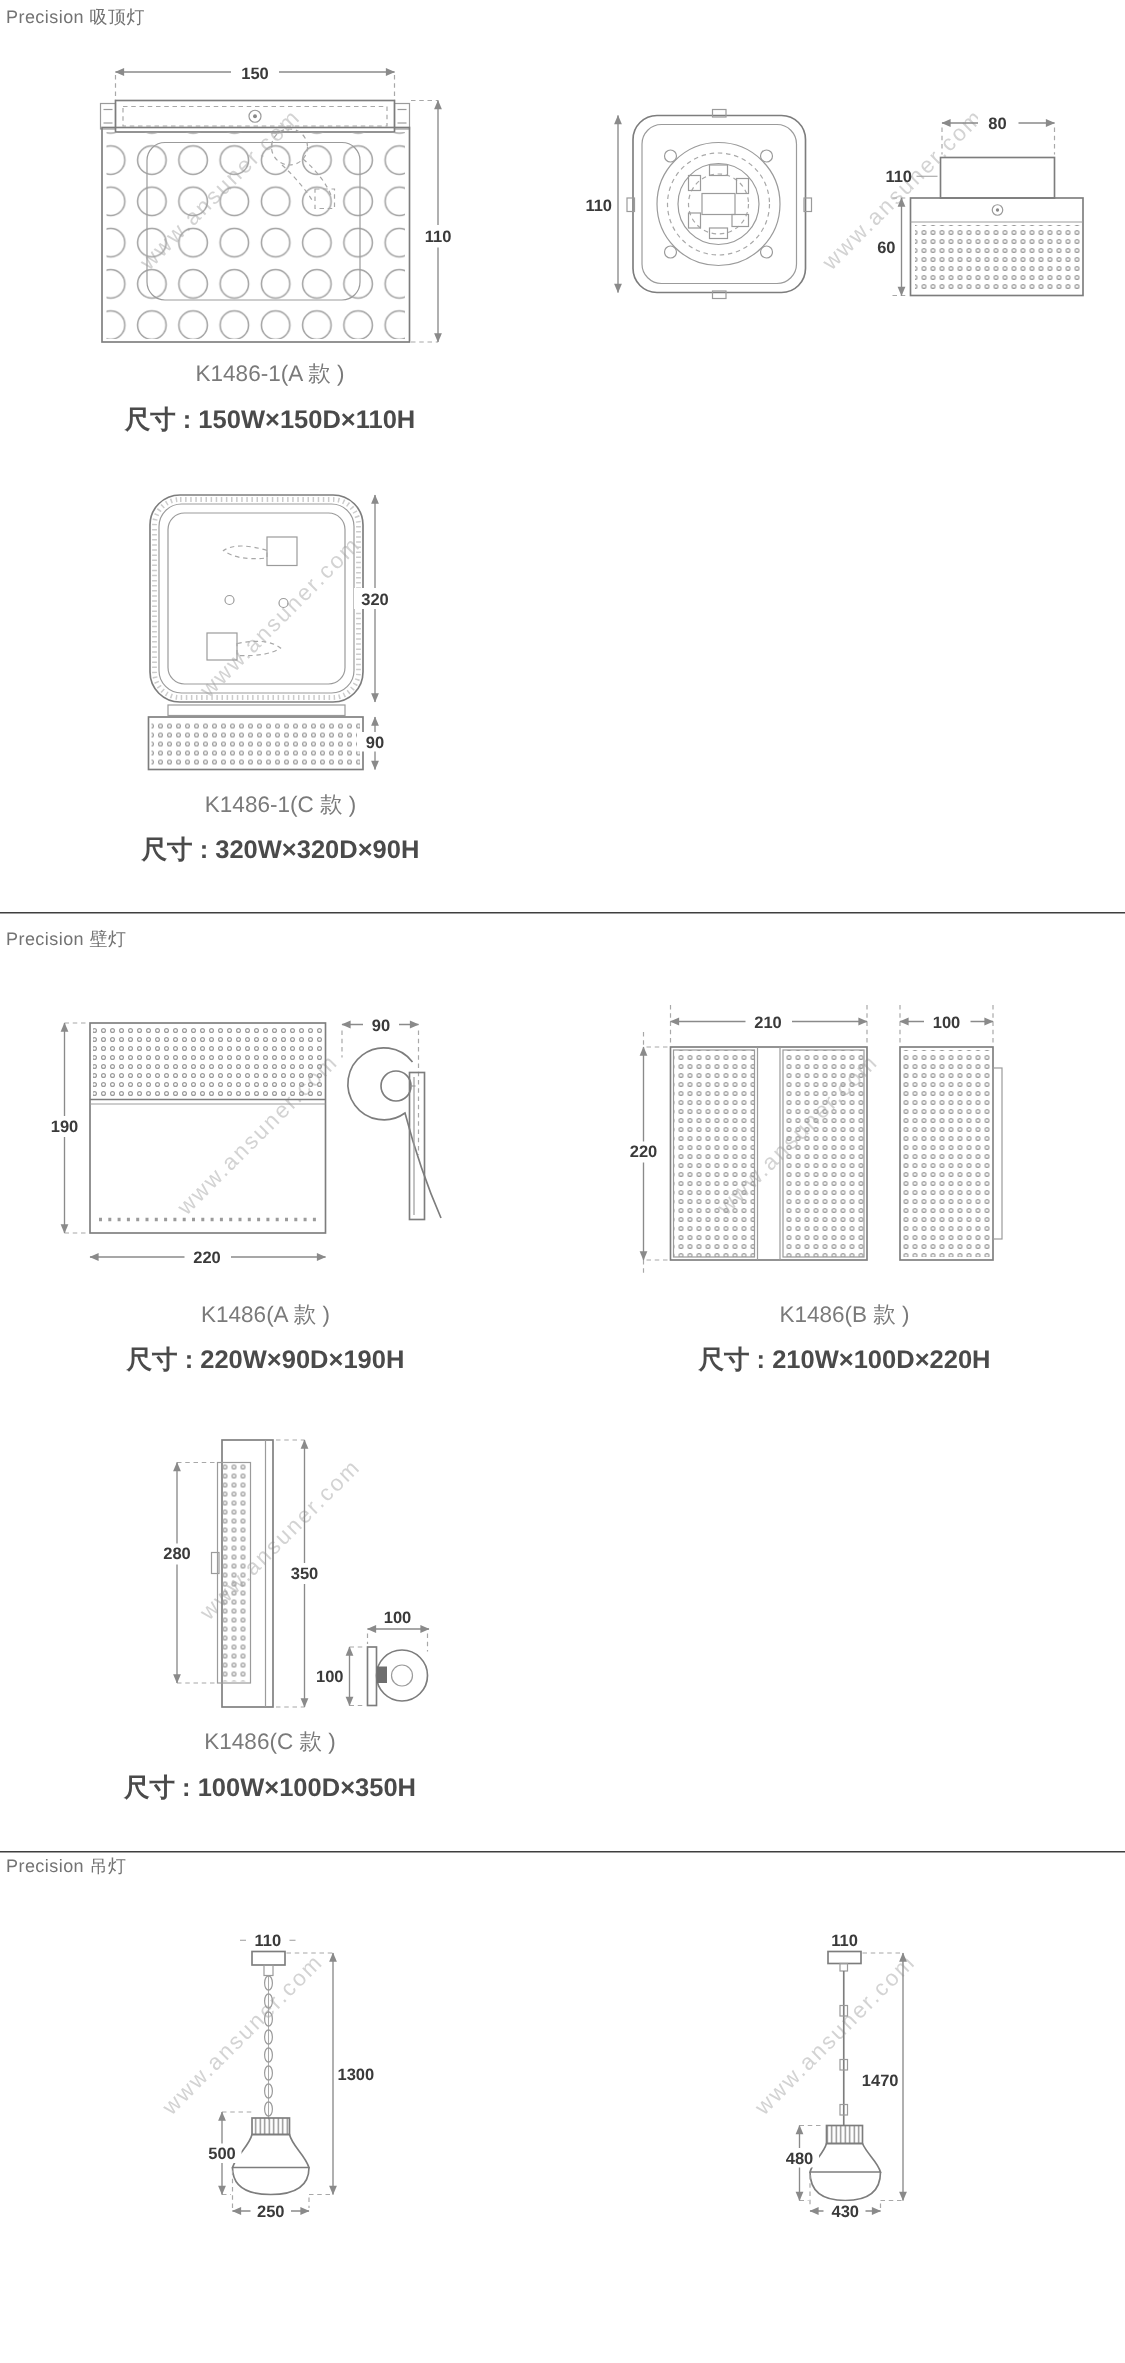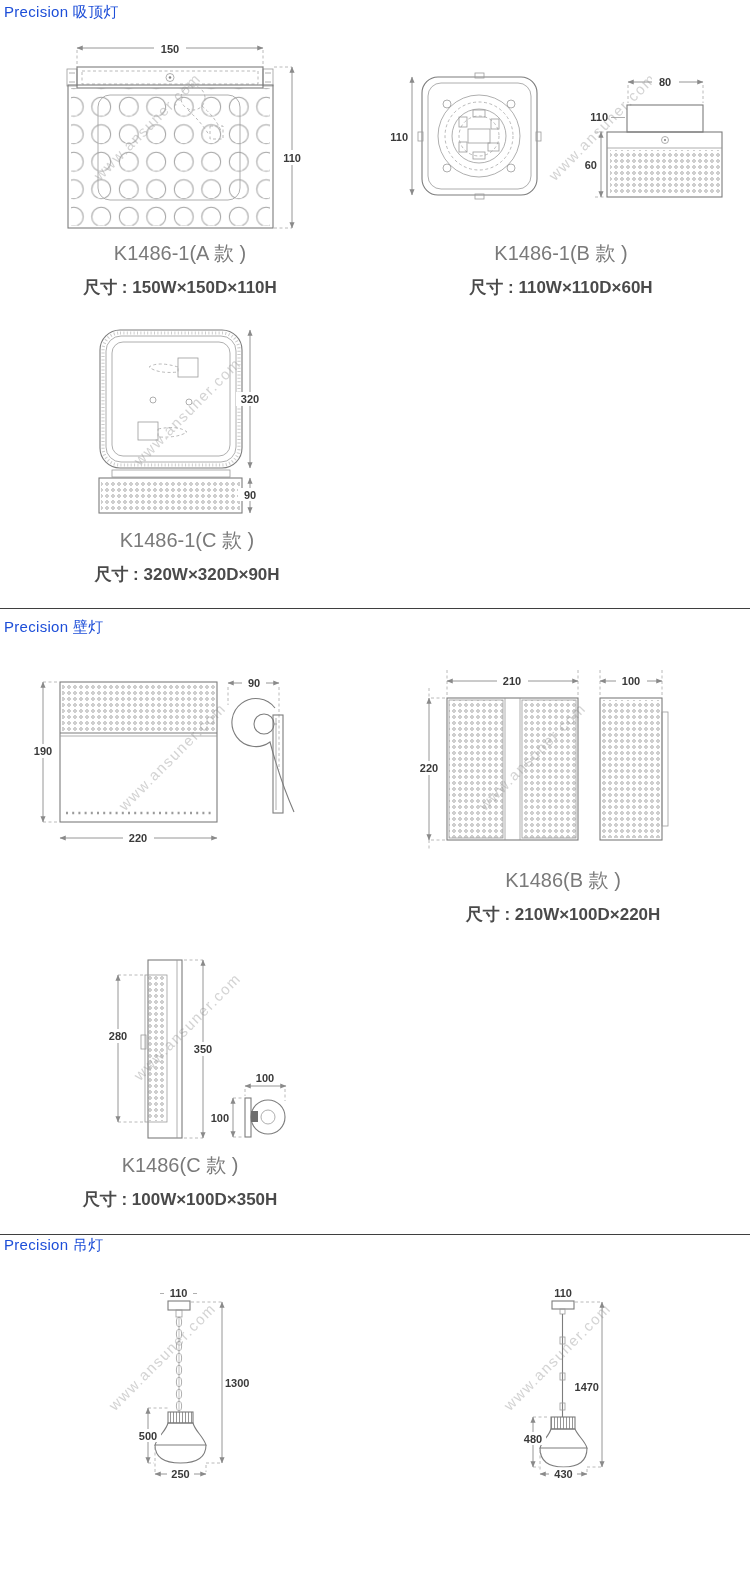--- a/index.html
+++ b/index.html
@@ -1,22 +1,22 @@
 <!DOCTYPE html>
 <html><head>
 <meta charset="utf-8">
 <style>
   html,body{margin:0;padding:0;background:#fff;}
   #page{position:relative;width:750px;height:1575px;background:#fff;overflow:hidden;
         font-family:"Liberation Sans","DejaVu Sans",sans-serif;}
-  .sec-title{position:absolute;font-size:15px;color:#1d4ed8;letter-spacing:.3px;}
+  .sec-title{position:absolute;font-size:12px;color:#737373;letter-spacing:.3px;}
   .divider{position:absolute;left:0;width:750px;height:0;border-top:1px solid #3f3f3f;}
   .fig-svg{position:absolute;}
   .caption{position:absolute;width:240px;text-align:center;}
-  .cap-code{font-size:20px;color:#7a7a7a;text-align:center;}
+  .cap-code{font-size:15px;color:#7a7a7a;text-align:center;}
   .cap-size{font-size:17px;color:#4a4a4a;font-weight:600;margin-top:9px;}
   .wm{position:absolute;transform:rotate(-45deg);font-size:15px;letter-spacing:1.5px;
       color:rgba(175,175,175,.55);white-space:nowrap;pointer-events:none;}
   .ln{stroke:#7d7d7d;fill:none;stroke-width:1.1;}
   .ln2{stroke:#9b9b9b;fill:none;stroke-width:.8;}
   .dsh{stroke:#a8a8a8;fill:none;stroke-width:.8;stroke-dasharray:3 2.5;}
   .spk{stroke:#cccccc;fill:none;stroke-width:3.2;stroke-dasharray:1 2.4;}
   .dim{stroke:#8a8a8a;fill:none;stroke-width:.9;}
   .dimt{font:bold 11px "Liberation Sans","DejaVu Sans",sans-serif;fill:#3a3a3a;}
   .wbg{fill:#ffffff;stroke:none;}
@@ -131,24 +131,20 @@
     <line class="ln2" x1="222" y1="110" x2="337" y2="110"></line>
     <circle class="ln2" cx="280" cy="102" r="3.5"></circle>
       <circle cx="280" cy="102" r="1.1" fill="#888"></circle>
     <rect x="225" y="112" width="110" height="45" fill="url(#pdot)"></rect>
     <line class="dsh" x1="210" y1="94" x2="221" y2="94"></line>
       <line class="dsh" x1="210" y1="159" x2="221" y2="159"></line>
     <line class="dim" x1="216" y1="94" x2="216" y2="159" marker-start="url(#ah)" marker-end="url(#ah)"></line>
     <rect class="wbg" x="193" y="120" width="20" height="14"></rect>
     <text class="dimt" x="212" y="130.5" text-anchor="end">60</text>
   </svg>
-  <div class="caption" style="left:441px;top:240px;">
-    <div class="cap-code">K1486-1(B 款 )</div>
-    <div class="cap-size">尺寸 : 110W×110D×60H</div>
-  </div>
 
   <svg class="fig-svg" style="left:92px;top:325px;" width="190" height="200" viewBox="0 0 190 200">
     <rect class="ln" x="8" y="5" width="142" height="138" rx="20"></rect>
     <rect class="spk" x="11" y="8" width="136" height="132" rx="17"></rect>
     <rect class="ln2" x="14" y="11" width="130" height="126" rx="15"></rect>
     <rect class="ln2" x="20" y="17" width="118" height="114" rx="11"></rect>
     <circle class="ln2" cx="61" cy="75" r="3"></circle>
       <circle class="ln2" cx="97" cy="77" r="3"></circle>
     <rect class="ln2" x="86" y="33" width="20" height="19"></rect>
     <path class="dsh" d="M86,42 Q66,36 57,42 Q66,49 86,47 Z"></path>
@@ -188,20 +184,24 @@
     <rect class="wbg" x="212" y="16" width="24" height="13"></rect>
     <text class="dimt" x="224" y="27" text-anchor="middle">90</text>
     <line class="dsh" x1="198" y1="27" x2="198" y2="45"></line>
       <line class="dsh" x1="249" y1="27" x2="249" y2="110"></line>
     <path class="ln" d="M245,48 A24,24 0 1 0 240,82 Q250,120 264,152"></path>
     <circle class="ln" cx="234" cy="64" r="10"></circle>
     <line class="ln2" x1="244" y1="64" x2="247" y2="64"></line>
     <rect class="ln" x="243" y="55" width="10" height="98"></rect>
     <line class="ln2" x1="246" y1="58" x2="246" y2="150"></line>
   </svg>
+  <div class="caption" style="left:57px;top:867px;">
+    <div class="cap-code">K1486(A 款 )</div>
+    <div class="cap-size">尺寸 : 220W×90D×190H</div>
+  </div>
 
   <svg class="fig-svg" style="left:415px;top:660px;" width="270" height="195" viewBox="0 0 270 195">
     <line class="dsh" x1="32" y1="10" x2="32" y2="36"></line>
       <line class="dsh" x1="163" y1="10" x2="163" y2="36"></line>
     <line class="dim" x1="32" y1="21" x2="163" y2="21" marker-start="url(#ah)" marker-end="url(#ah)"></line>
     <rect class="wbg" x="82" y="14" width="31" height="13"></rect>
     <text class="dimt" x="97" y="25" text-anchor="middle">210</text>
     <rect class="ln" x="32" y="38" width="131" height="142"></rect>
     <rect class="ln2" x="34" y="40" width="54" height="138"></rect>
     <rect x="34" y="40" width="54" height="138" fill="url(#pdot)"></rect>

